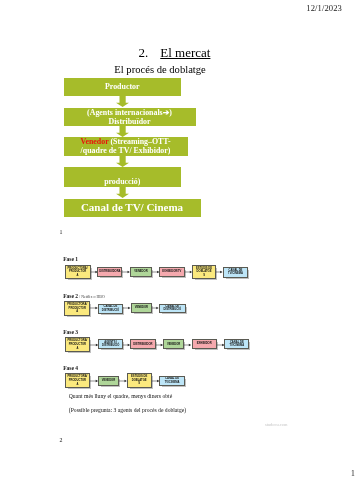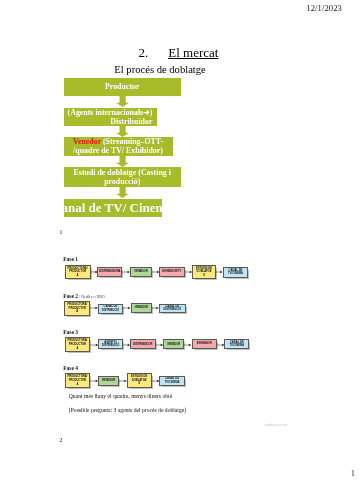--- a/index.html
+++ b/index.html
@@ -3,21 +3,21 @@
 <meta charset="utf-8">
 <style>
   html,body{margin:0;padding:0;}
   body{width:360px;height:480px;background:#ffffff;font-family:"Liberation Serif",serif;overflow:hidden;
        -webkit-font-smoothing:antialiased;}
   .page{position:relative;width:360px;height:480px;}
 
   
   .date{position:absolute;right:18px;top:2.9px;font-size:8.6px;color:#1a1a1a;letter-spacing:0.1px;}
   .title{position:absolute;left:138.5px;top:44.7px;font-size:13px;color:#000;white-space:nowrap;}
-  .title .u{text-decoration:underline;text-underline-offset:1.4px;text-decoration-thickness:0.8px;margin-left:20px;}
+  .title .u{text-decoration:underline;text-underline-offset:1.4px;text-decoration-thickness:0.8px;margin-left:12px;}
   .subtitle{position:absolute;left:74.3px;top:63.5px;font-size:10.6px;color:#000;white-space:nowrap;margin-left:40px;}
   .gbox{position:absolute;background:#A6BC2A;color:#fff;font-weight:bold;text-align:center;
         display:flex;align-items:center;justify-content:center;line-height:1.16;white-space:nowrap;}
   .varrow{position:absolute;width:13.2px;}
   .pagelab{position:absolute;font-size:5.9px;color:#111;}
   .flabel{position:absolute;font-size:5.5px;font-weight:bold;color:#111;font-family:"Liberation Serif",serif;
           white-space:nowrap;}
   .flabel .sub{font-size:4px;font-weight:normal;color:#444;}
   .mbox{position:absolute;white-space:nowrap;border:0.5px solid #5a5a52;box-sizing:border-box;
         display:flex;align-items:center;justify-content:center;text-align:center;
@@ -43,45 +43,45 @@
   <div class="subtitle">El procés de doblatge</div>
 
   <div class="gbox" style="left:63.5px;top:77.5px;width:117.5px;height:18.3px;font-size:7.9px;">
     <div><span>Productor</span></div>
   </div>
 
   <svg class="varrow" style="left:115.8px;top:95.6px;height:11px;" viewBox="0 0 13.2 11">
       <path d="M3.5 0 H9.7 V6.7 H13.2 L6.6 11 L0 6.7 H3.5 Z" fill="#A6BC2A"></path>
     </svg>
 
-  <div class="gbox" style="left:63.5px;top:107.8px;width:93px;height:18.3px;font-size:7.9px;text-align:right;">
+  <div class="gbox" style="left:63.5px;top:107.8px;width:132px;height:18.3px;font-size:7.9px;">
     <div><span>(Agents internacionals➔)</span><br><span>Distribuïdor</span></div>
   </div>
 
   <svg class="varrow" style="left:115.8px;top:125.9px;height:11px;" viewBox="0 0 13.2 11">
       <path d="M3.5 0 H9.7 V6.7 H13.2 L6.6 11 L0 6.7 H3.5 Z" fill="#A6BC2A"></path>
     </svg>
 
-  <div class="gbox" style="left:63.5px;top:137.1px;width:109px;height:18.7px;font-size:7.9px;">
+  <div class="gbox" style="left:63.5px;top:137.1px;width:124px;height:18.7px;font-size:7.9px;">
     <div><span style="color:#E8140B">Venedor</span><span> (Streaming–OTT-</span><br><span>/quadre de TV/ Exhibidor)</span></div>
   </div>
 
   <svg class="varrow" style="left:115.8px;top:155.6px;height:11px;" viewBox="0 0 13.2 11">
       <path d="M3.5 0 H9.7 V6.7 H13.2 L6.6 11 L0 6.7 H3.5 Z" fill="#A6BC2A"></path>
     </svg>
 
   <div class="gbox" style="left:63.5px;top:167px;width:117.5px;height:19.7px;font-size:7.9px;">
-    <div><span>Estudi de doblatge (Casting i</span><br><span>producció)</span></div>
+    <div><br><span>producció)</span></div>
   </div>
 
   <svg class="varrow" style="left:115.8px;top:186.5px;height:11px;" viewBox="0 0 13.2 11">
       <path d="M3.5 0 H9.7 V6.7 H13.2 L6.6 11 L0 6.7 H3.5 Z" fill="#A6BC2A"></path>
     </svg>
 
-  <div class="gbox" style="left:63.5px;top:198.7px;width:98px;height:17.9px;font-size:13px;">
+  <div class="gbox" style="left:63.5px;top:198.7px;width:137px;height:17.9px;font-size:11px;">
     <div><span>Canal de TV/ Cinema</span></div>
   </div>
 
   <div class="pagelab" style="left:59.6px;top:228.7px;">1</div>
 
   <div id="mini">
       <div class="flabel" style="left: 63.2px; top: 256.4px;"><span>Fase 1</span></div>
       <div class="mbox yellow" style="left: 64.5px; top: 264.5px; width: 26.1px; height: 14.8px;">
         <span>PRODUCTORA/<br>PRODUCTOR<br>A</span>
       </div>

